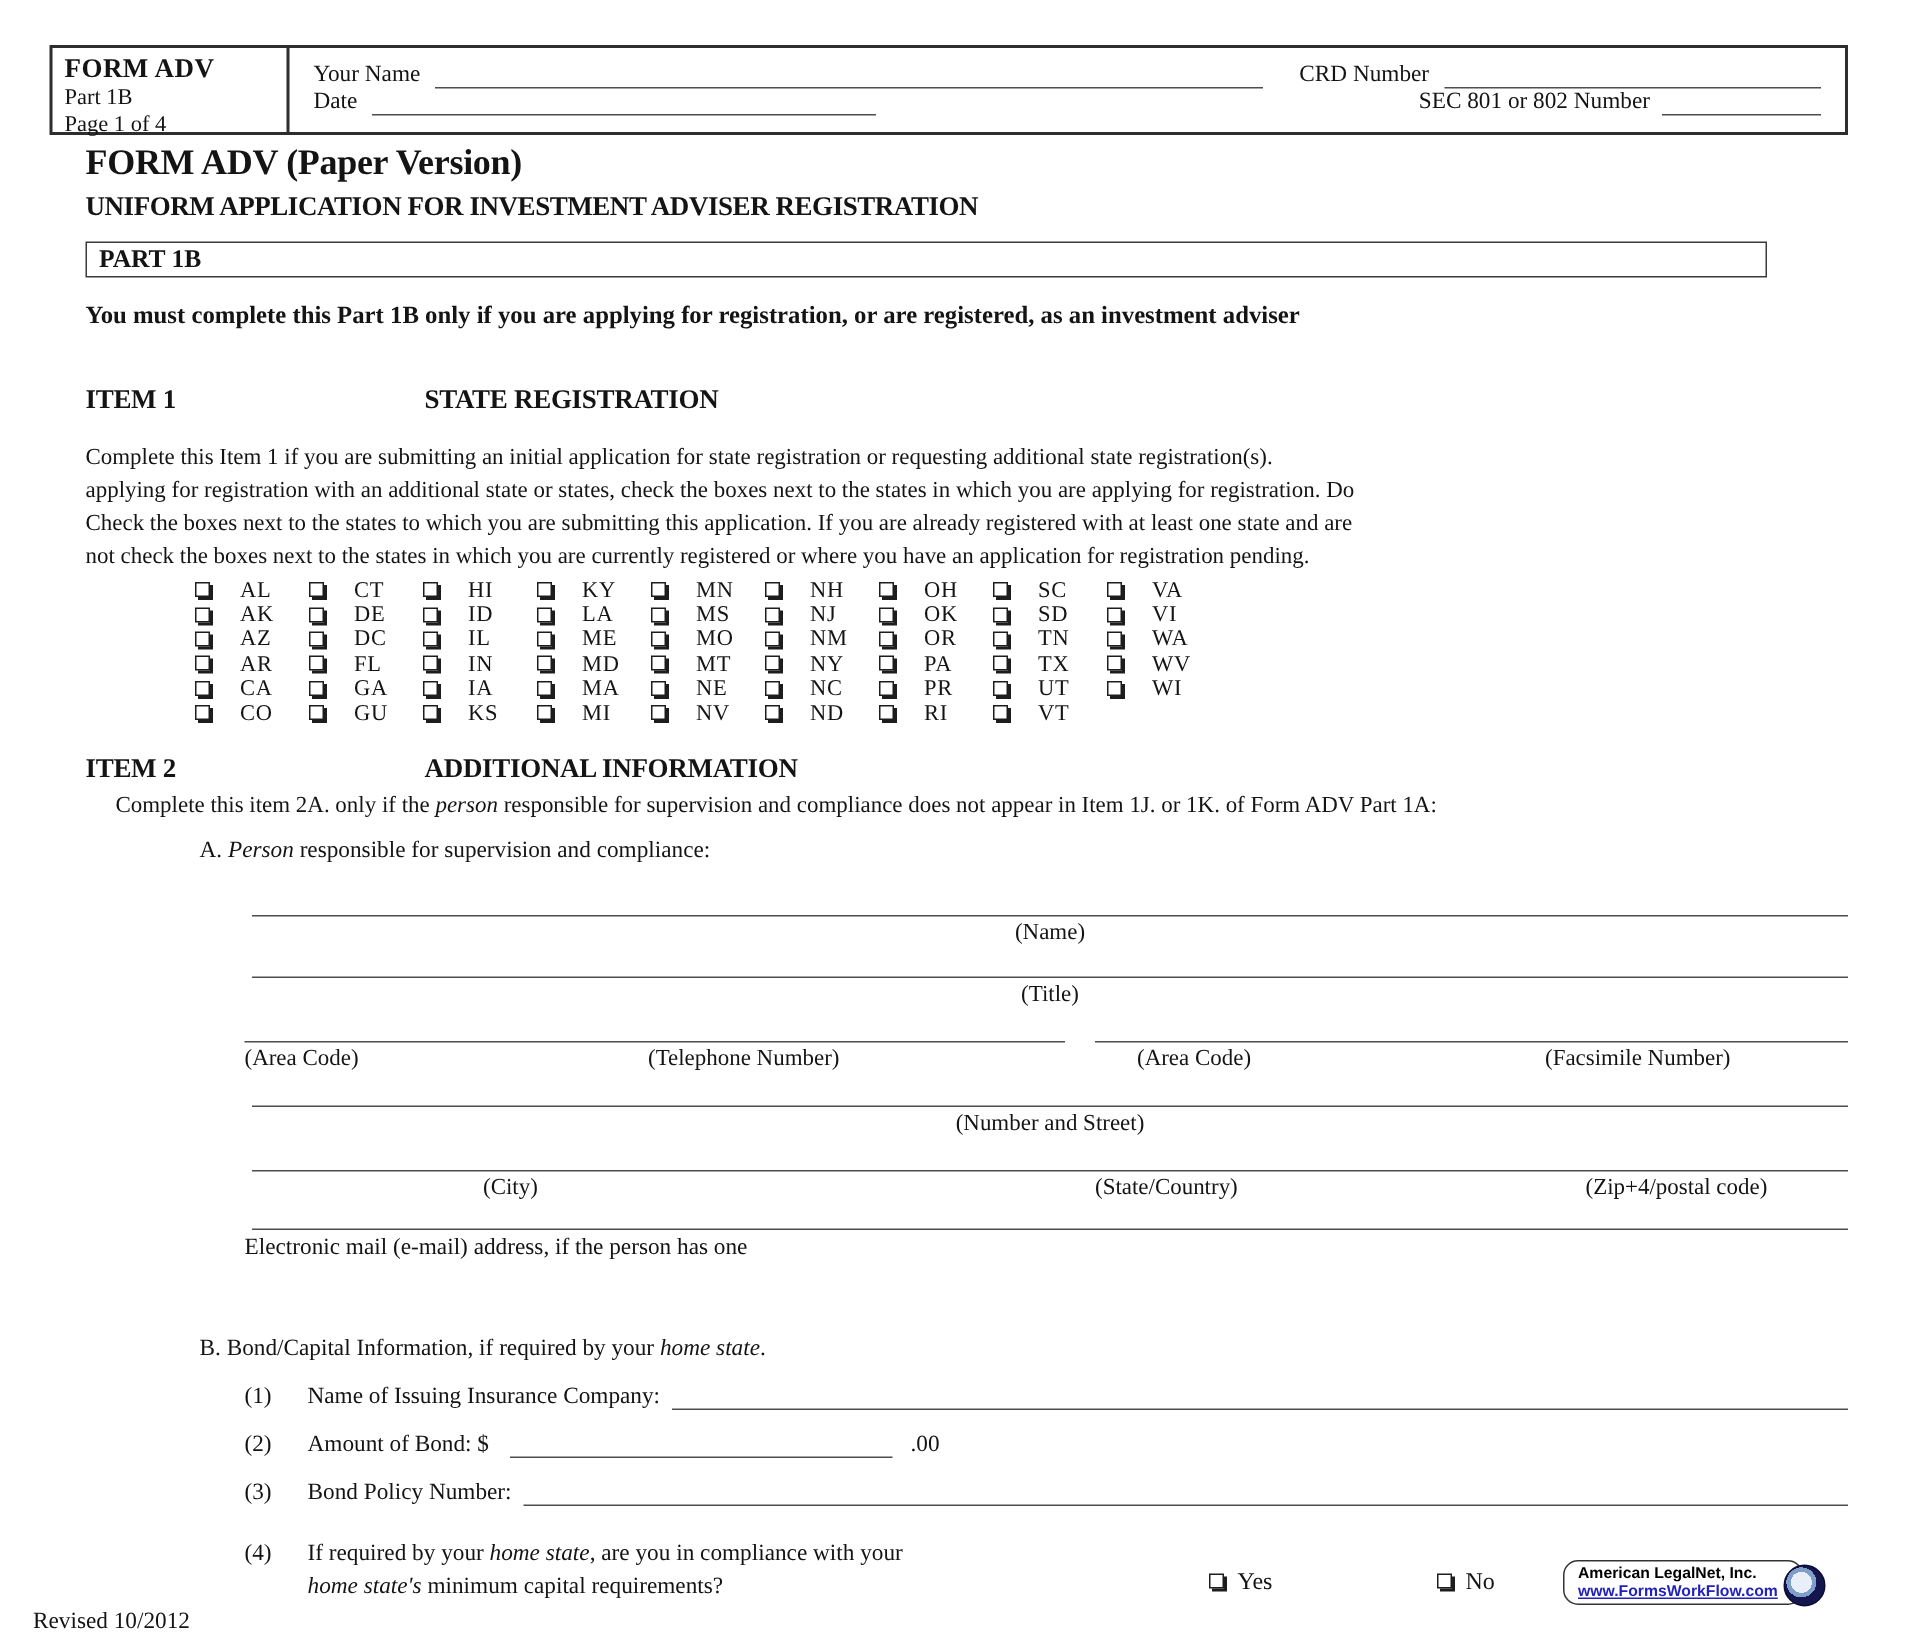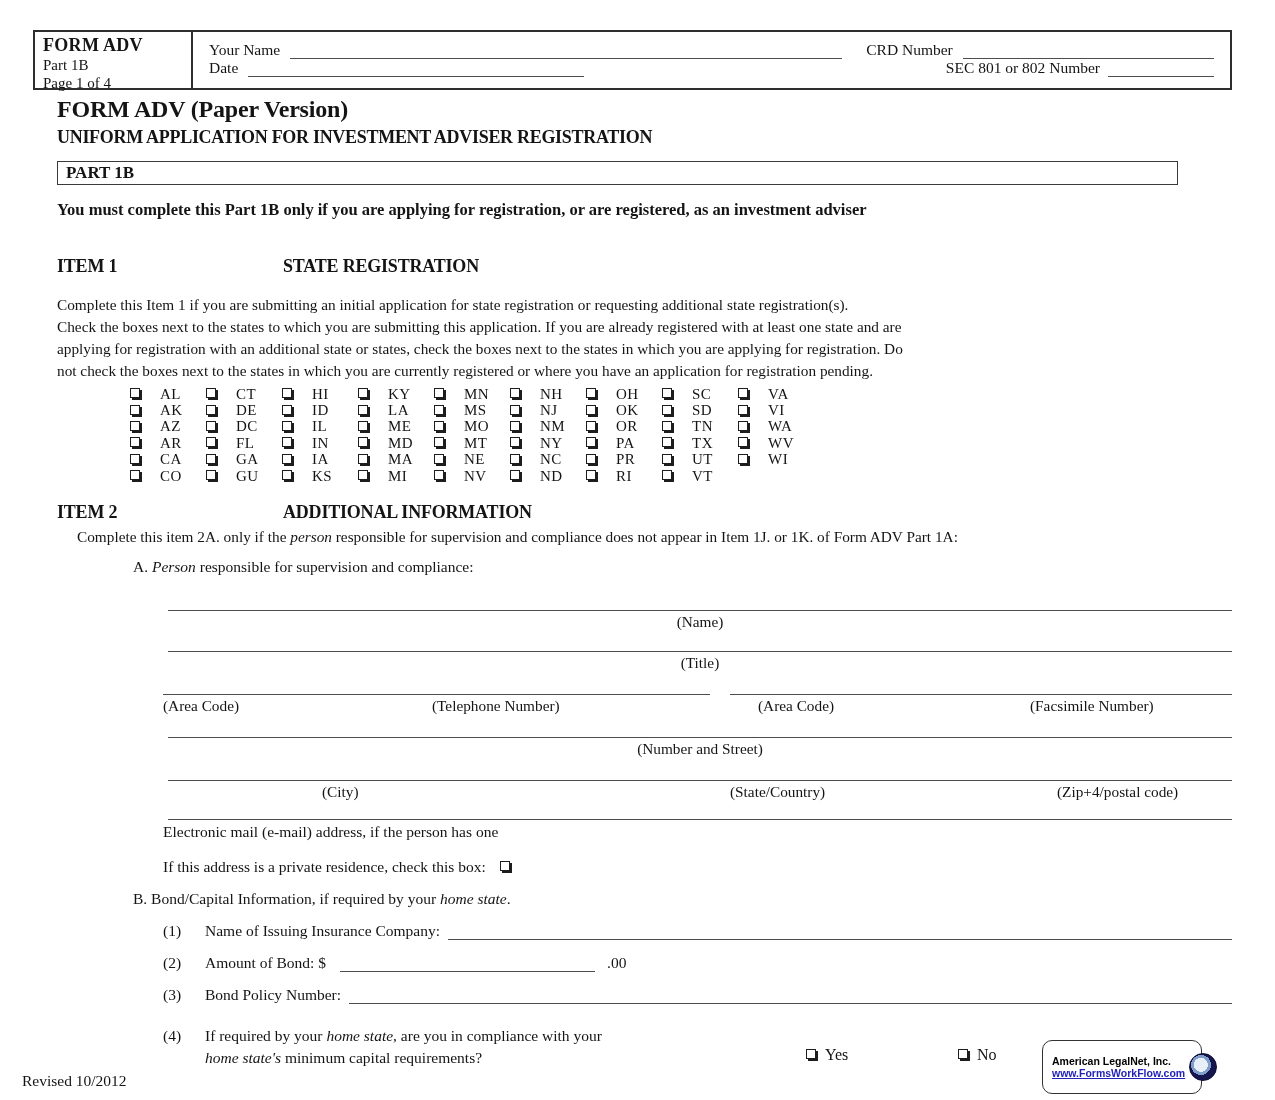--- a/index.html
+++ b/index.html
@@ -76,22 +76,22 @@
   #b4-block { position:absolute; left:163px; top:1025px; width:660px; font-size:15.5px; line-height:22px; display:flex; }
   #b4-text { margin-left:0; }
   .yn { position:absolute; top:1046px; display:flex; align-items:center; font-size:16px; }
   #yes-opt { left:806px; }
   #no-opt { left:958px; }
   .yn .cb { margin:0 9px 2px 0; }
 
   
   #revised { position:absolute; left:22px; top:1072px; font-size:15.5px; }
   #logo-box {
-    position:absolute; left:1042px; top:1040px; width:160px; height:54px;
-    border:1.5px solid #333; border-radius:10px; display:flex; align-items:center;
+    position:absolute; left:1042px; top:1040px; width:160px; height:30px;
+    border:1.5px solid #333; border-radius:10px; display:flex; 
     padding:2px 4px 2px 9px; background:#fff;
   }
   .logo-text { display:flex; flex-direction:column; justify-content:center; }
   .logo-company { font-family:"Liberation Sans","DejaVu Sans",sans-serif; font-size:10.5px; font-weight:bold; color:#000; white-space:nowrap; }
   .logo-url { font-family:"Liberation Sans","DejaVu Sans",sans-serif; font-size:10.5px; font-weight:bold; color:#2222bb; text-decoration:underline; white-space:nowrap; }
   .globe {
     width:28px; height:28px; border-radius:50%; margin-left:4px; flex:none;
     background:radial-gradient(circle at 42% 42%, #e9eff8 0 7px, #7f9fca 7px 10px, #16164e 10px);
     border:1px solid #0c0c33;
   }
@@ -131,22 +131,22 @@
   <div class="intro">
     <div>You must complete this Part 1B only if you are applying for registration, or are registered, as an investment adviser</div>
   </div>
 
   <div class="item-heading" id="item1-heading">
     <span class="item-label">ITEM 1</span>
     <span>STATE REGISTRATION</span>
   </div>
   <div class="body-par" id="item1-para">
     <div>Complete this Item 1 if you are submitting an initial application for state registration or requesting additional state registration(s).</div>
+    <div>applying for registration with an additional state or states, check the boxes next to the states in which you are applying for registration. Do</div>
     <div>Check the boxes next to the states to which you are submitting this application. If you are already registered with at least one state and are</div>
-    <div>applying for registration with an additional state or states, check the boxes next to the states in which you are applying for registration. Do</div>
     <div>not check the boxes next to the states in which you are currently registered or where you have an application for registration pending.</div>
   </div>
 
   <div id="states-grid">
 
       <div class="state-cell">
         <span class="cb"></span>
         <span class="state-code">AL</span>
       </div>
 
@@ -436,24 +436,20 @@
   <div class="fld-label center-label" style="top:740px;">(Number and Street)</div>
 
   <div class="fline full-line" style="top:780px;"></div>
   <div class="fld-label" style="top:783px; left:322px;">(City)</div>
   <div class="fld-label" style="top:783px; left:730px;">(State/Country)</div>
   <div class="fld-label" style="top:783px; left:1057px;">(Zip+4/postal code)</div>
 
   <div class="fline full-line" style="top:819px;"></div>
   <div class="fld-label" style="top:823px; left:163px; font-size:15.5px;">Electronic mail (e-mail) address, if the person has one</div>
 
-  <div class="fld-label" style="top:858px; left:163px; font-size:15.5px; display:flex; align-items:center;">
-    <span>If this address is a private residence, check this box:</span>
-    <span class="cb" style="margin-left:14px;"></span>
-  </div>
 
   <div class="fld-label" style="top:890px; left:133px; font-size:15.5px;"><span>B. Bond/Capital Information, if required by your </span><span class="it">home state</span><span>.</span></div>
 
   <div class="b-row" style="top:922px;">
     <span class="b-num">(1)</span>
     <span>Name of Issuing Insurance Company:</span>
     <span class="wline b-line-grow"></span>
   </div>
 
   <div class="b-row" style="top:954px;">

